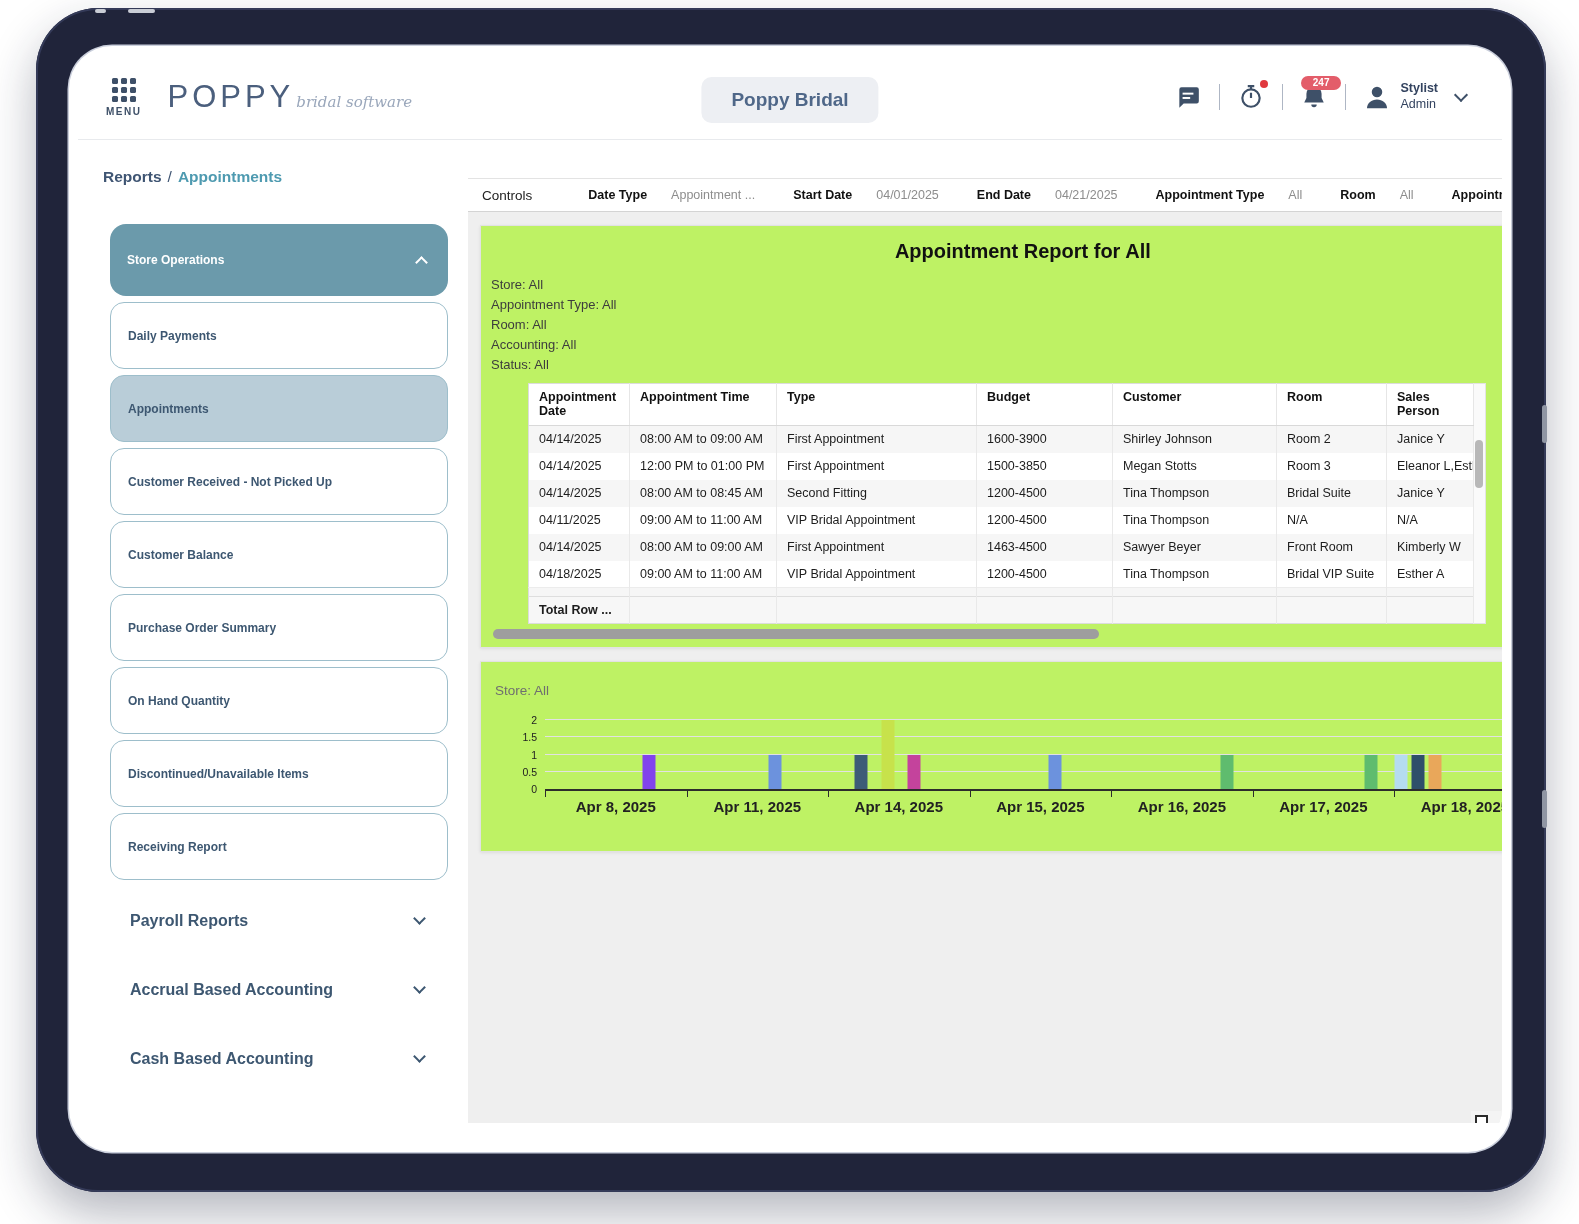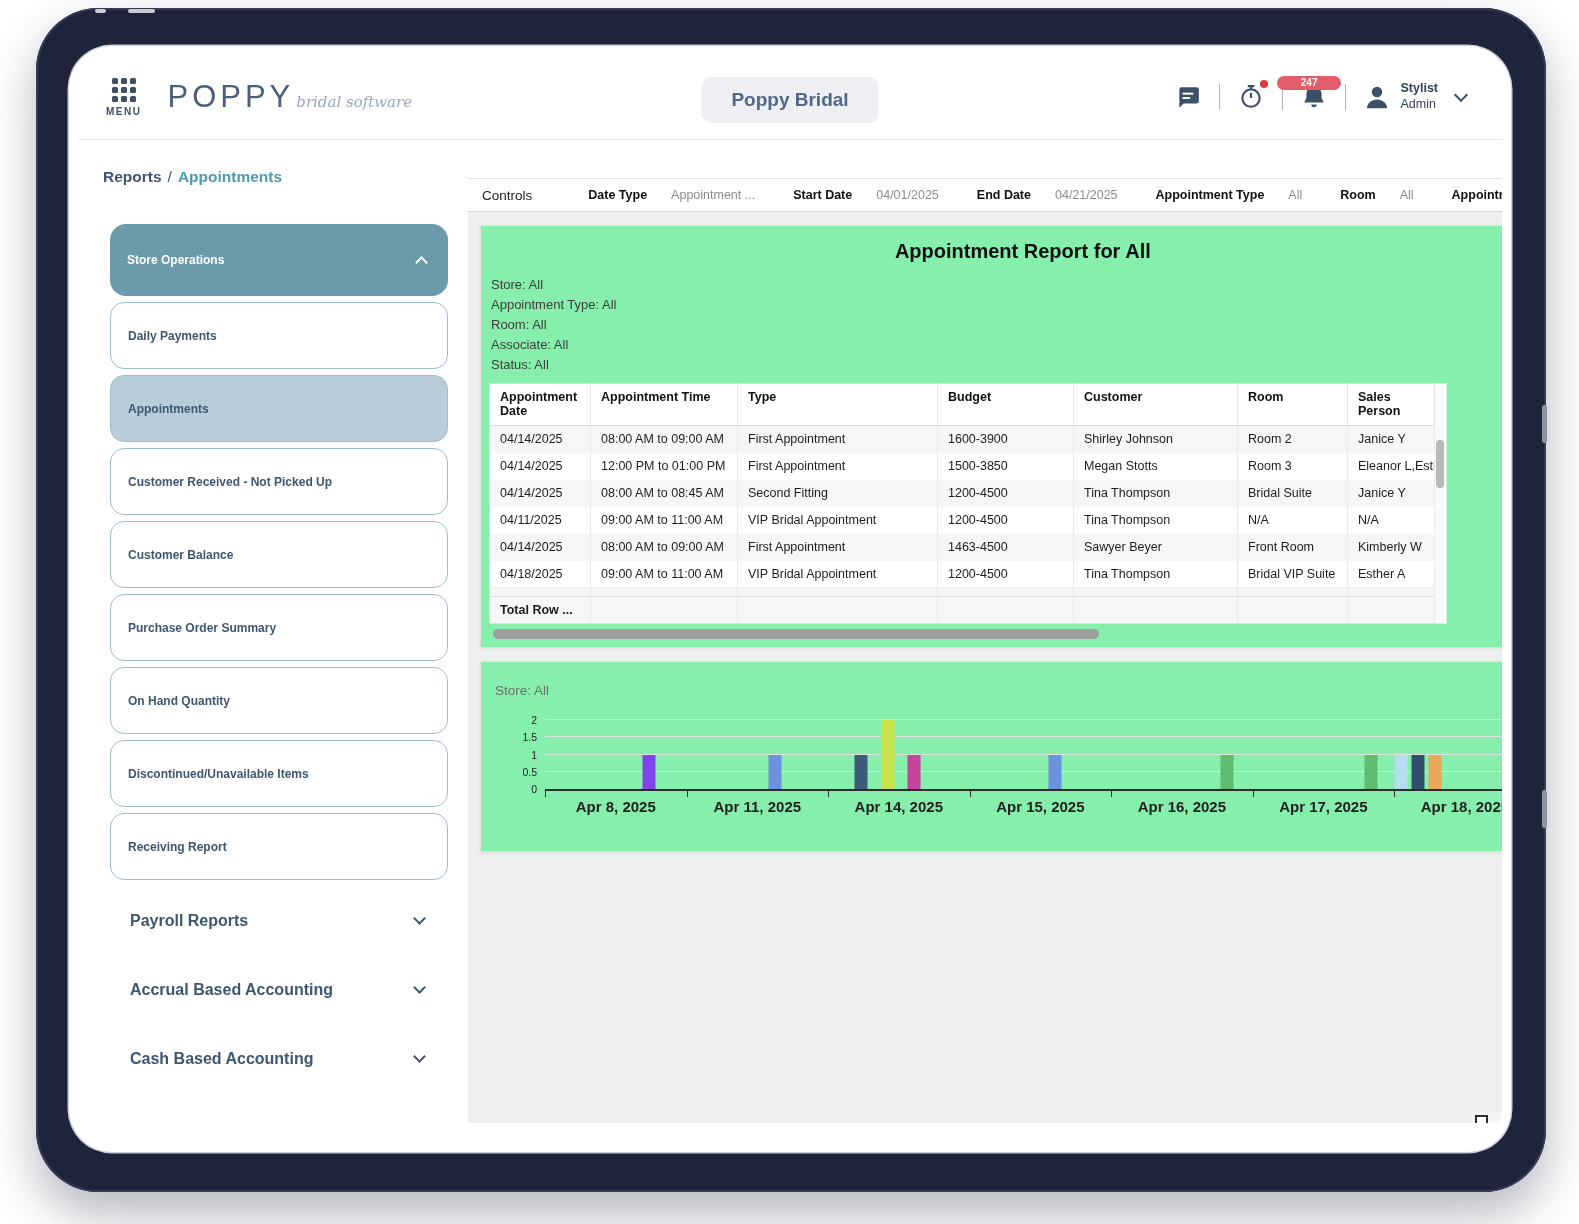--- a/index.html
+++ b/index.html
@@ -26,21 +26,21 @@
   .logo { display:flex; align-items:baseline; }
   .logo-primary { font-size:31px; font-weight:300; letter-spacing:4px; color:#4b5f7d; }
   .logo-secondary { font-family:"DejaVu Serif", serif; font-style:italic; font-size:15px; color:#9aa7bb; margin-left:2px; }
   .store-btn { position:absolute; left:50%; transform:translateX(-50%); top:22px;
                background:#edeff3; border:none; border-radius:10px; padding:12px 30px;
                font-size:19px; font-weight:700; color:#4f6788; cursor:pointer; font-family:inherit; }
   .header-right { margin-left:auto; display:flex; align-items:center; gap:16px; }
   .hdr-sep { width:1px; height:26px; background:#aeb6c4; }
   .hdr-icon { position:relative; width:30px; height:30px; display:flex; align-items:center; justify-content:center; cursor:pointer; }
   .badge { position:absolute; top:-6px; right:-12px; background:#e35d6a; color:#fff; font-size:10px;
-           font-weight:700; border-radius:9px; padding:2px 24px; line-height:1; }
+           font-weight:700; border-radius:9px; padding:2px 12px; line-height:1; }
   .red-dot { position:absolute; top:-2px; right:-2px; width:8px; height:8px; background:#e0393e; border-radius:50%; }
   .user-block { display:flex; align-items:center; gap:8px; cursor:pointer; }
   .user-text { font-size:12.5px; color:#33435f; line-height:1.25; }
   .user-text .role { font-weight:700; }
   .chev { width:10px; height:10px; border-right:2px solid #3e5068; border-bottom:2px solid #3e5068; transform:rotate(45deg); margin-left:10px; margin-top:-4px; }
 
   
   .body-row { display:flex; height:1002px; }
   .sidebar { width:390px; background:#fff; padding:0 20px 0 25px; flex-shrink:0; }
   .breadcrumb { margin-top:28px; font-size:15.5px; color:#3f5573; font-weight:600; }
@@ -63,26 +63,26 @@
   .controls-bar { margin-top:38px; height:34px; background:#fff; border-top:1px solid #e3e3e3; border-bottom:1px solid #d4d4d4;
                   display:flex; align-items:center; padding:0 14px; font-size:12.5px; color:#222; }
   .controls-title { font-size:13.5px; font-weight:500; color:#222; margin-right:56px; }
   .ctl-filter { display:flex; align-items:center; gap:24px; margin-right:38px; cursor:pointer; white-space:nowrap; }
   .ctl-filter b { font-weight:700; color:#111; }
   .ctl-filter .val { color:#8d8d8d; }
   .ctl-chev { margin-left:auto; width:10px; height:10px; border-right:1.8px solid #444; border-bottom:1.8px solid #444; transform:rotate(45deg); margin-top:-5px; cursor:pointer; }
 
   .gray-panel { position:relative; background:#efefef; height:911px; overflow:hidden; }
 
-  .card { background:#86efac; border:1px solid #e2e2e2; box-shadow:0 1px 3px rgba(0,0,0,.08); margin:13px 25px 0 12px; }
+  .card { background:#bef264; border:1px solid #e2e2e2; box-shadow:0 1px 3px rgba(0,0,0,.08); margin:13px 25px 0 12px; }
   .report-card { padding:14px 8px 6px 8px; }
   .report-title { text-align:center; font-size:20px; font-weight:700; color:#111; margin-bottom:12px; }
   .filter-line { font-size:13px; color:#3d3d3d; line-height:20px; padding-left:2px; }
 
-  .table-wrap { display:flex; margin-top:8px; }
+  .table-wrap { display:flex; margin-top:8px;margin-left:39px; }
   table.report { border-collapse:collapse; table-layout:fixed; width:945px; font-size:12.5px; color:#1d1d1d; }
   table.report th { text-align:left; font-weight:700; color:#111; background:#fff; padding:6px 10px; height:42px;
                     vertical-align:top; border-right:1px solid #e6e6e6; border-bottom:1px solid #d9d9d9; }
   table.report td { padding:5px 10px; height:27px; border-right:1px solid #e9e9e9; white-space:nowrap; overflow:hidden; }
   table.report { border:1px solid #dcdcdc; }
   tr.odd td { background:#f6f6f6; }
   tr.even td { background:#ffffff; }
   tr.partial td { height:9px; padding:0 10px; background:#f6f6f6; border-top:1px solid #ececec; }
   tr.total td { background:#f7f7f7; border-top:1px solid #dedede; font-weight:700; }
   .v-scroll { width:12px; background:#fafafa; border:1px solid #e3e3e3; border-left:none; position:relative; }
@@ -249,21 +249,21 @@
             </div>
 
             <div class="gray-panel">
 
               <div class="card report-card">
                 <div class="report-title">Appointment Report for All</div>
                 <div id="report-filter-lines">
                     <div class="filter-line">Store: All</div>
                     <div class="filter-line">Appointment Type: All</div>
                     <div class="filter-line">Room: All</div>
-                    <div class="filter-line">Associate: All</div>
+                    <div class="filter-line">Accounting: All</div>
                     <div class="filter-line">Status: All</div>
                   </div>
                 <div class="table-wrap">
                   <table class="report" id="report-table">
                       <colgroup>
                         <col style="width: 101px;">
                         <col style="width: 147px;">
                         <col style="width: 200px;">
                         <col style="width: 136px;">
                         <col style="width: 164px;">

